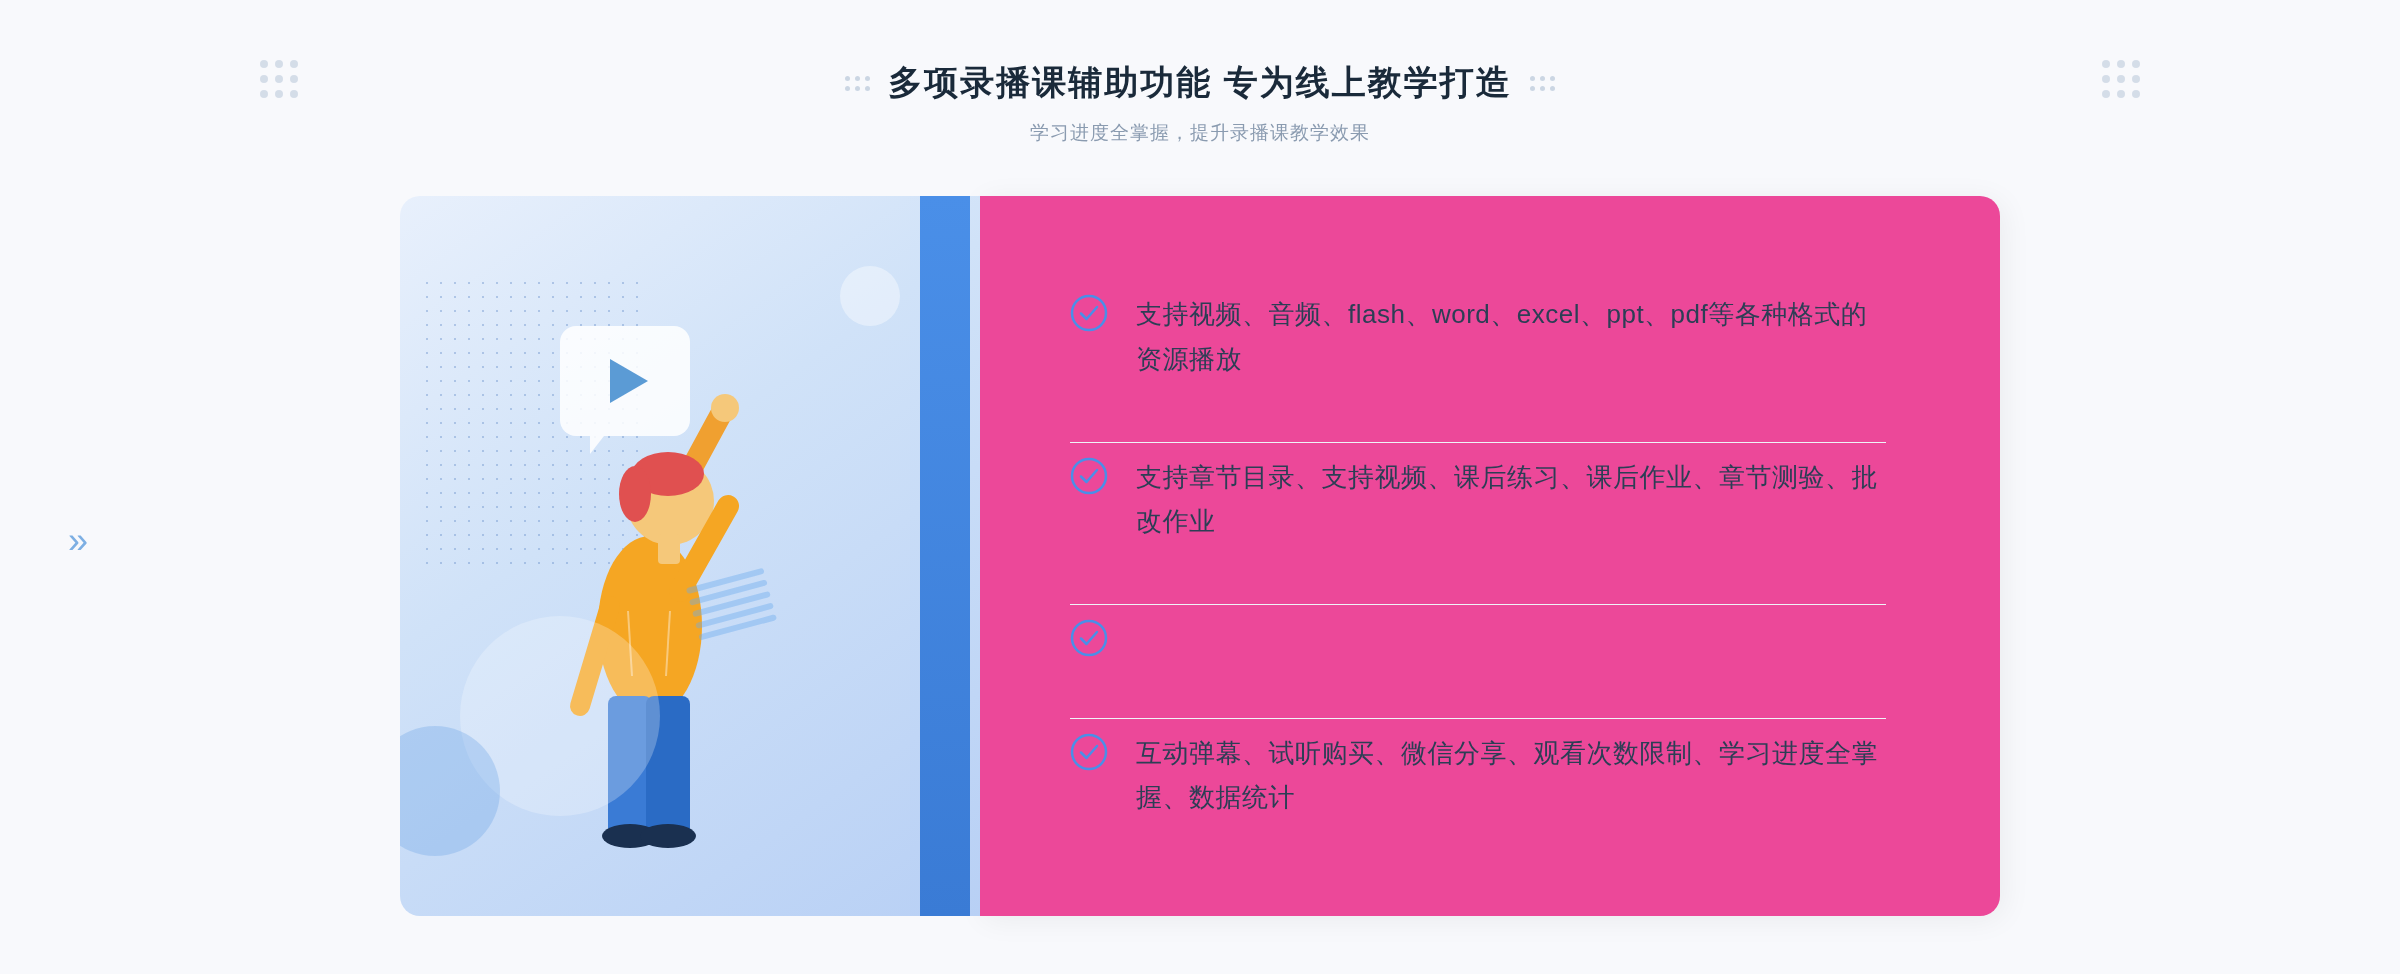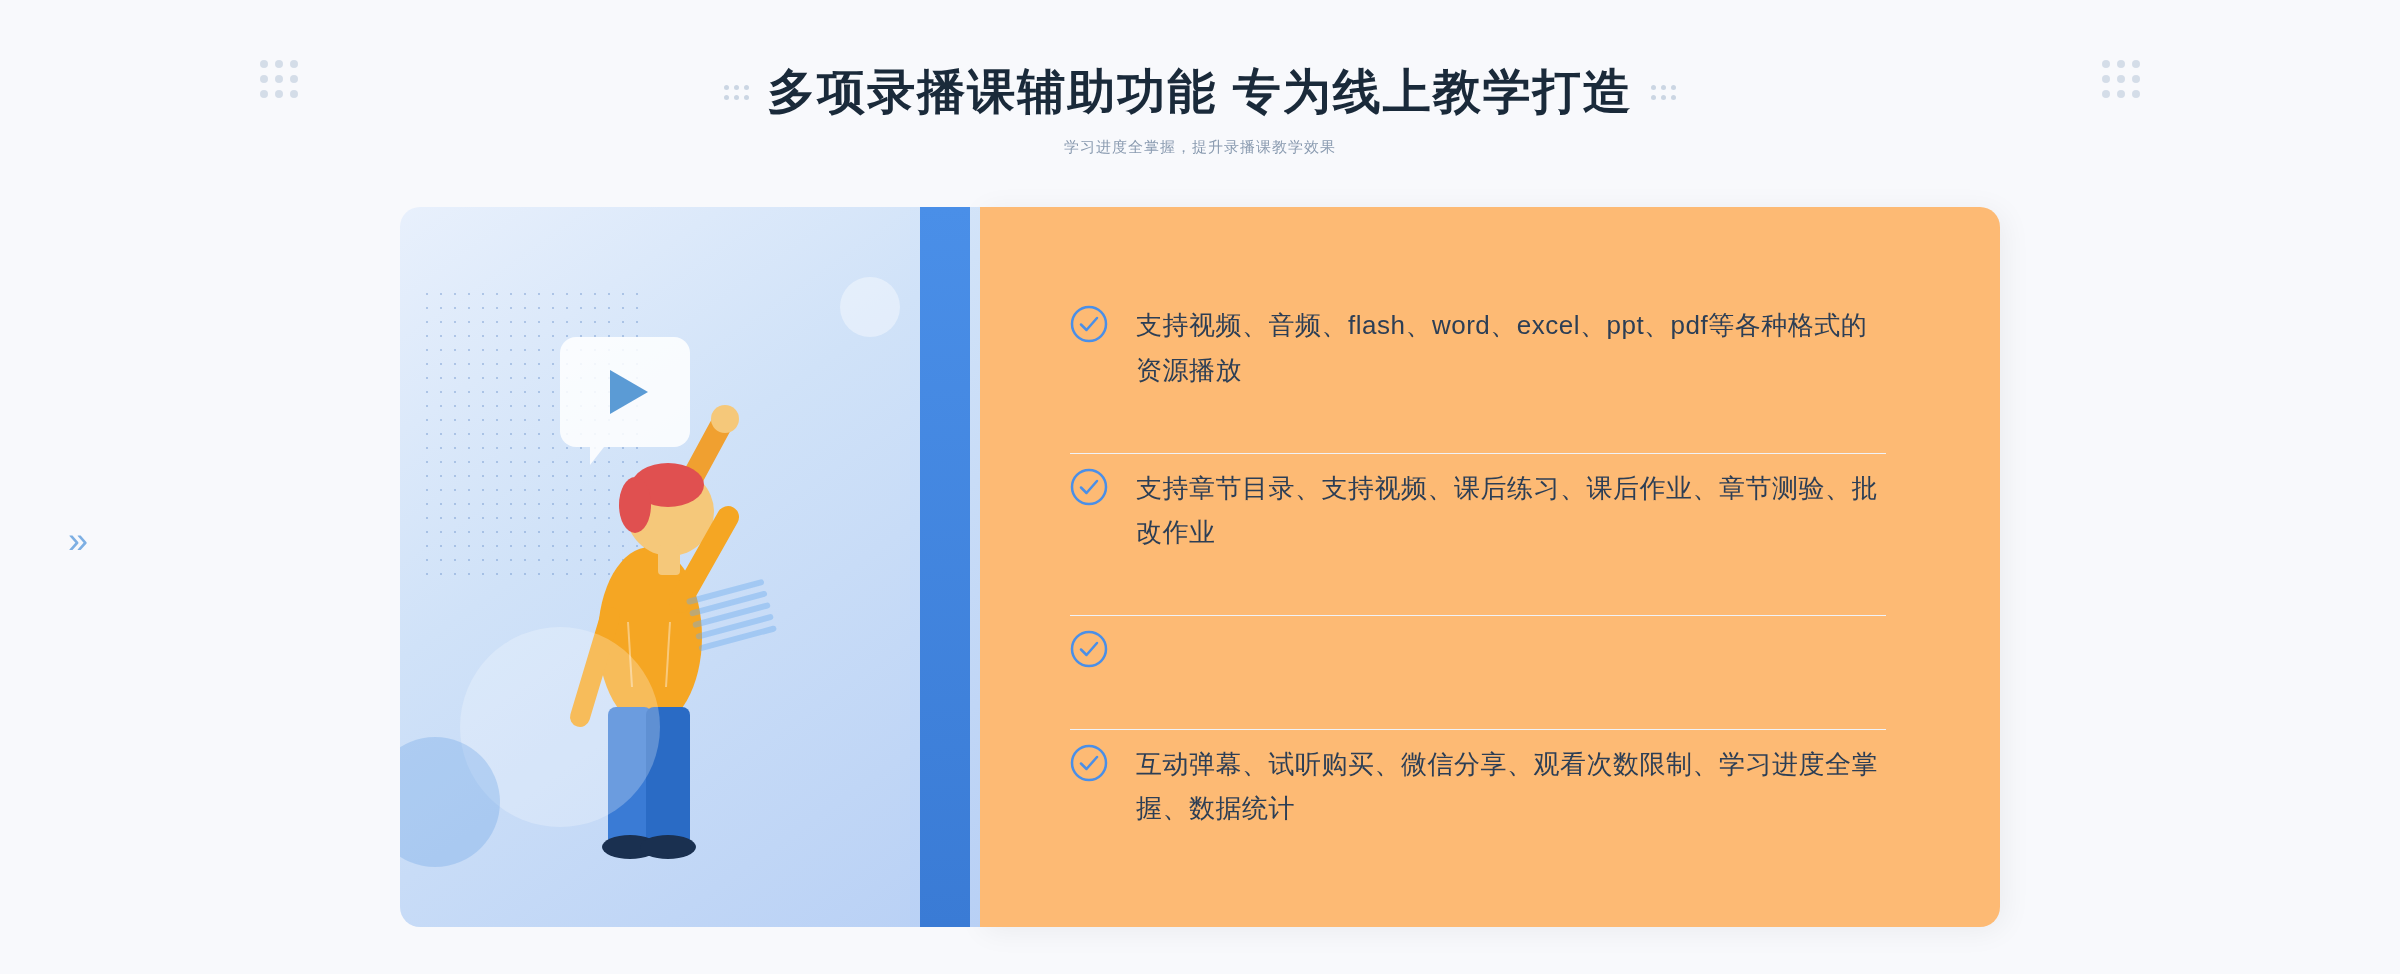--- a/index.html
+++ b/index.html
@@ -60,28 +60,28 @@
 
     .title-dots i {
       width: 5px;
       height: 5px;
       background: #a0b4cc;
       border-radius: 50%;
       display: inline-block;
     }
 
     .main-title {
-      font-size: 48px;
+      font-size: 34px;
       font-weight: 700;
       color: #1a2a3a;
       letter-spacing: 2px;
     }
 
     .sub-title {
-      font-size: 15px;
+      font-size: 19px;
       color: #8a9bb0;
       letter-spacing: 1px;
       font-weight: 400;
     }
 
     .content-area {
       display: flex;
       align-items: stretch;
       width: 1600px;
       min-height: 720px;
@@ -212,21 +212,21 @@
       position: absolute;
       bottom: 0;
       left: 80px;
       width: 350px;
       height: 580px;
     }
 
     
     .features-card {
       flex: 1;
-      background: #fdba74;
+      background: #ec4899;
       border-radius: 0 20px 20px 0;
       padding: 60px 114px 60px 90px;
       display: flex;
       flex-direction: column;
       justify-content: space-around;
       box-shadow: 4px 4px 30px rgba(0,0,0,0.06);
     }
 
     .feature-item {
       display: flex;

